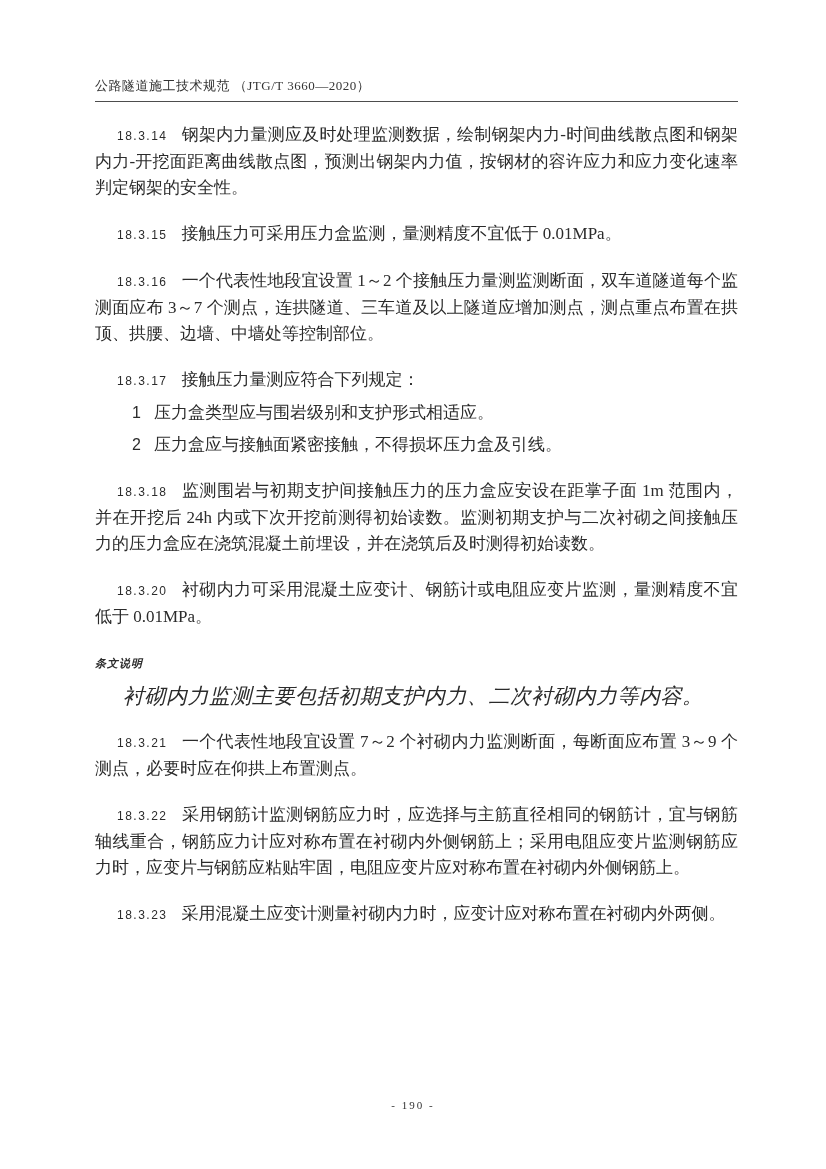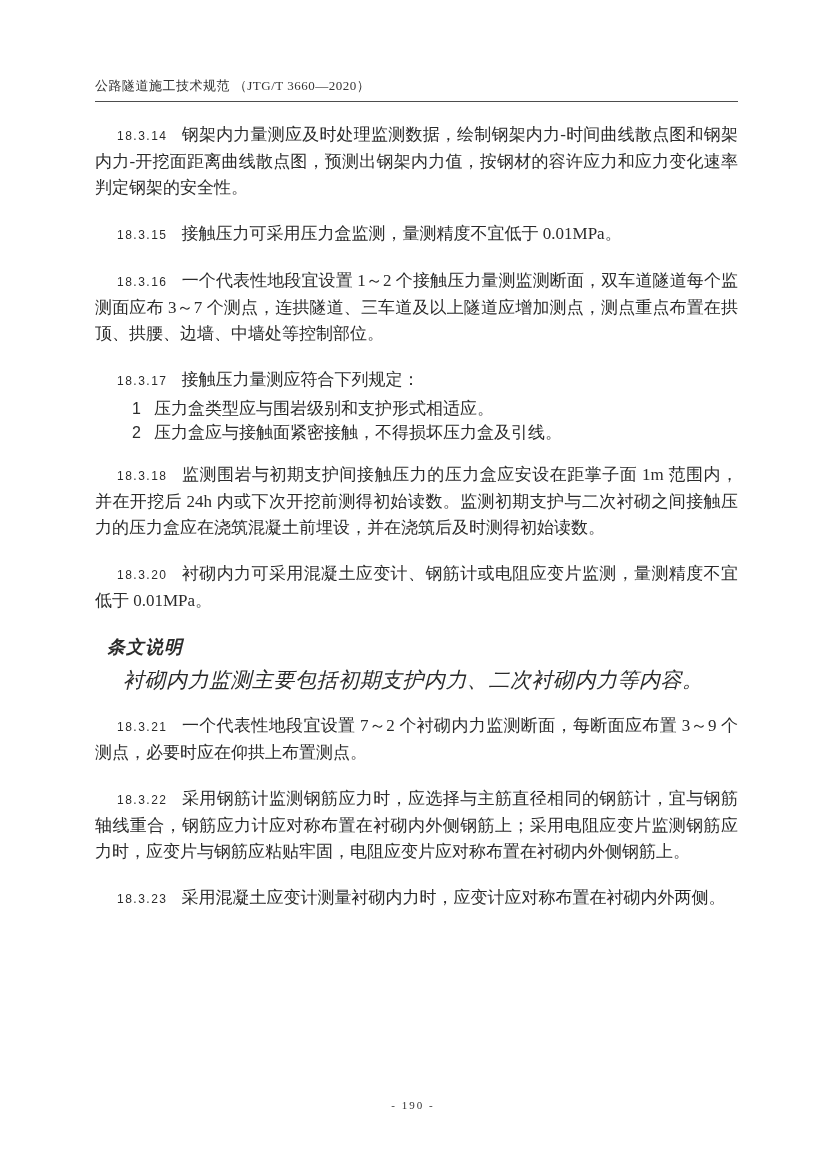--- a/index.html
+++ b/index.html
@@ -41,32 +41,32 @@
     font-family: "Liberation Sans", "DejaVu Sans", sans-serif;
     font-size: 12px;
     letter-spacing: 1.5px;
     margin-right: 14px;
     white-space: nowrap;
   }
   .list-item {
     margin: 6px 0 0 0;
     padding-left: 37px;
     font-size: 17px;
-    line-height: 18px;
+    line-height: 26px;
     text-align: justify;
     text-indent: 0;
   }
   .list-item .item-num {
     font-family: "Liberation Sans", "DejaVu Sans", sans-serif;
     font-size: 16px;
     margin-right: 13px;
   }
   .notes-heading {
-    margin: 20px 0 0 12px;
-    font-size: 18px;
+    margin: 20px 0 0 0;
+    font-size: 11px;
     font-weight: bold;
     font-style: italic;
     line-height: 26px;
     letter-spacing: 1px;
   }
   .notes-body {
     margin: 7px 0 0 0;
     font-size: 21px;
     font-style: italic;
     line-height: 26px;

